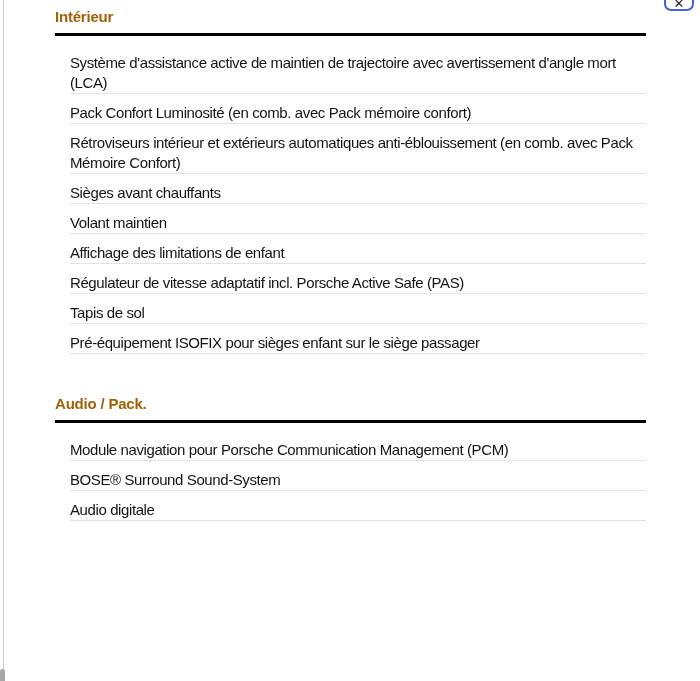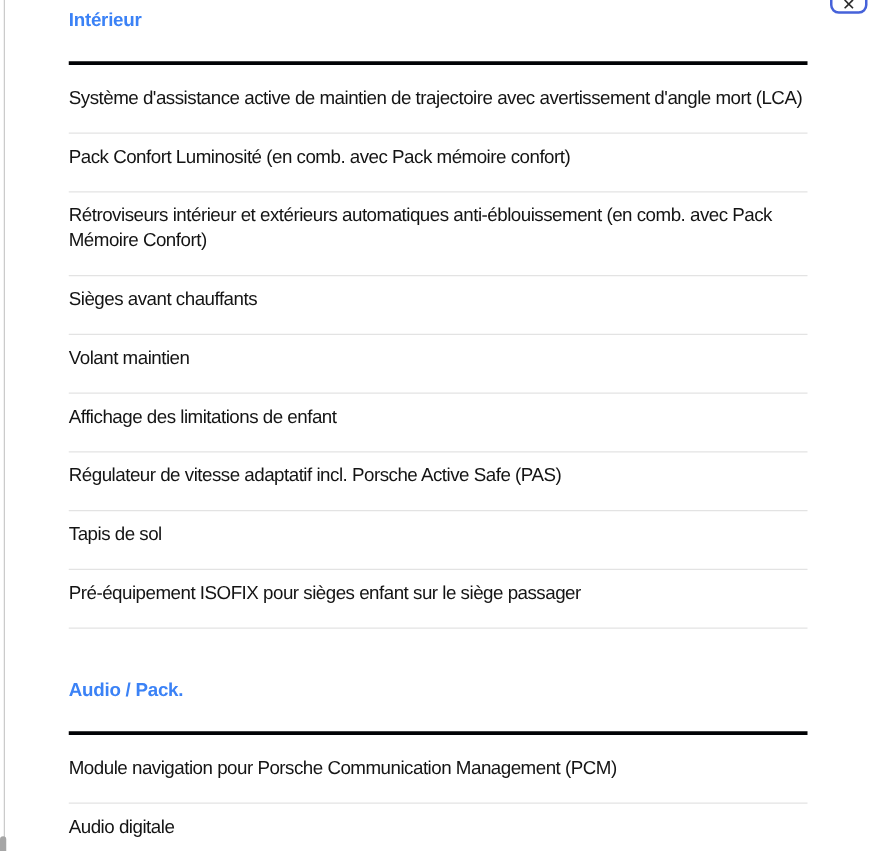--- a/index.html
+++ b/index.html
@@ -53,28 +53,29 @@
     left: 55px; top: 0;
     width: 591px;
   }
   .section { padding-top: 7px; }
   .section + .section { margin-top: 33px; }
   .section-title {
     font-size: 15px;
     font-weight: 700;
     line-height: 20px;
     letter-spacing: -0.2px;
-    color: #3b82f6;
-    padding-bottom: 22px;
+    color: #a16207;
+    padding-bottom: 6px;
     border-bottom: 3px solid #010205;
   }
   .rows { margin-top: 8px; }
   .row {
-    padding: 9px 0 17px 0;
+    padding: 9px 0 0 0;
     border-bottom: 1px solid #e3e3e3;
+    margin-left: 15px;
   }
   .row-label {
     display: block;
     font-size: 15px;
     line-height: 20px;
     letter-spacing: -0.4px;
     color: #141414;
   }
 </style>
 </head>
@@ -130,20 +131,23 @@
 </div>
   </section>
 
   <section class="section">
     <h3 class="section-title">Audio / Pack.</h3>
     <div class="rows">
   <div class="row">
     <span class="row-label">Module navigation pour Porsche Communication Management (PCM)</span>
   </div>
 
+  <div class="row">
+    <span class="row-label">BOSE® Surround Sound-System</span>
+  </div>
 
   <div class="row">
     <span class="row-label">Audio digitale</span>
   </div>
 
 </div>
   </section>
 </div>
 </div>
 

